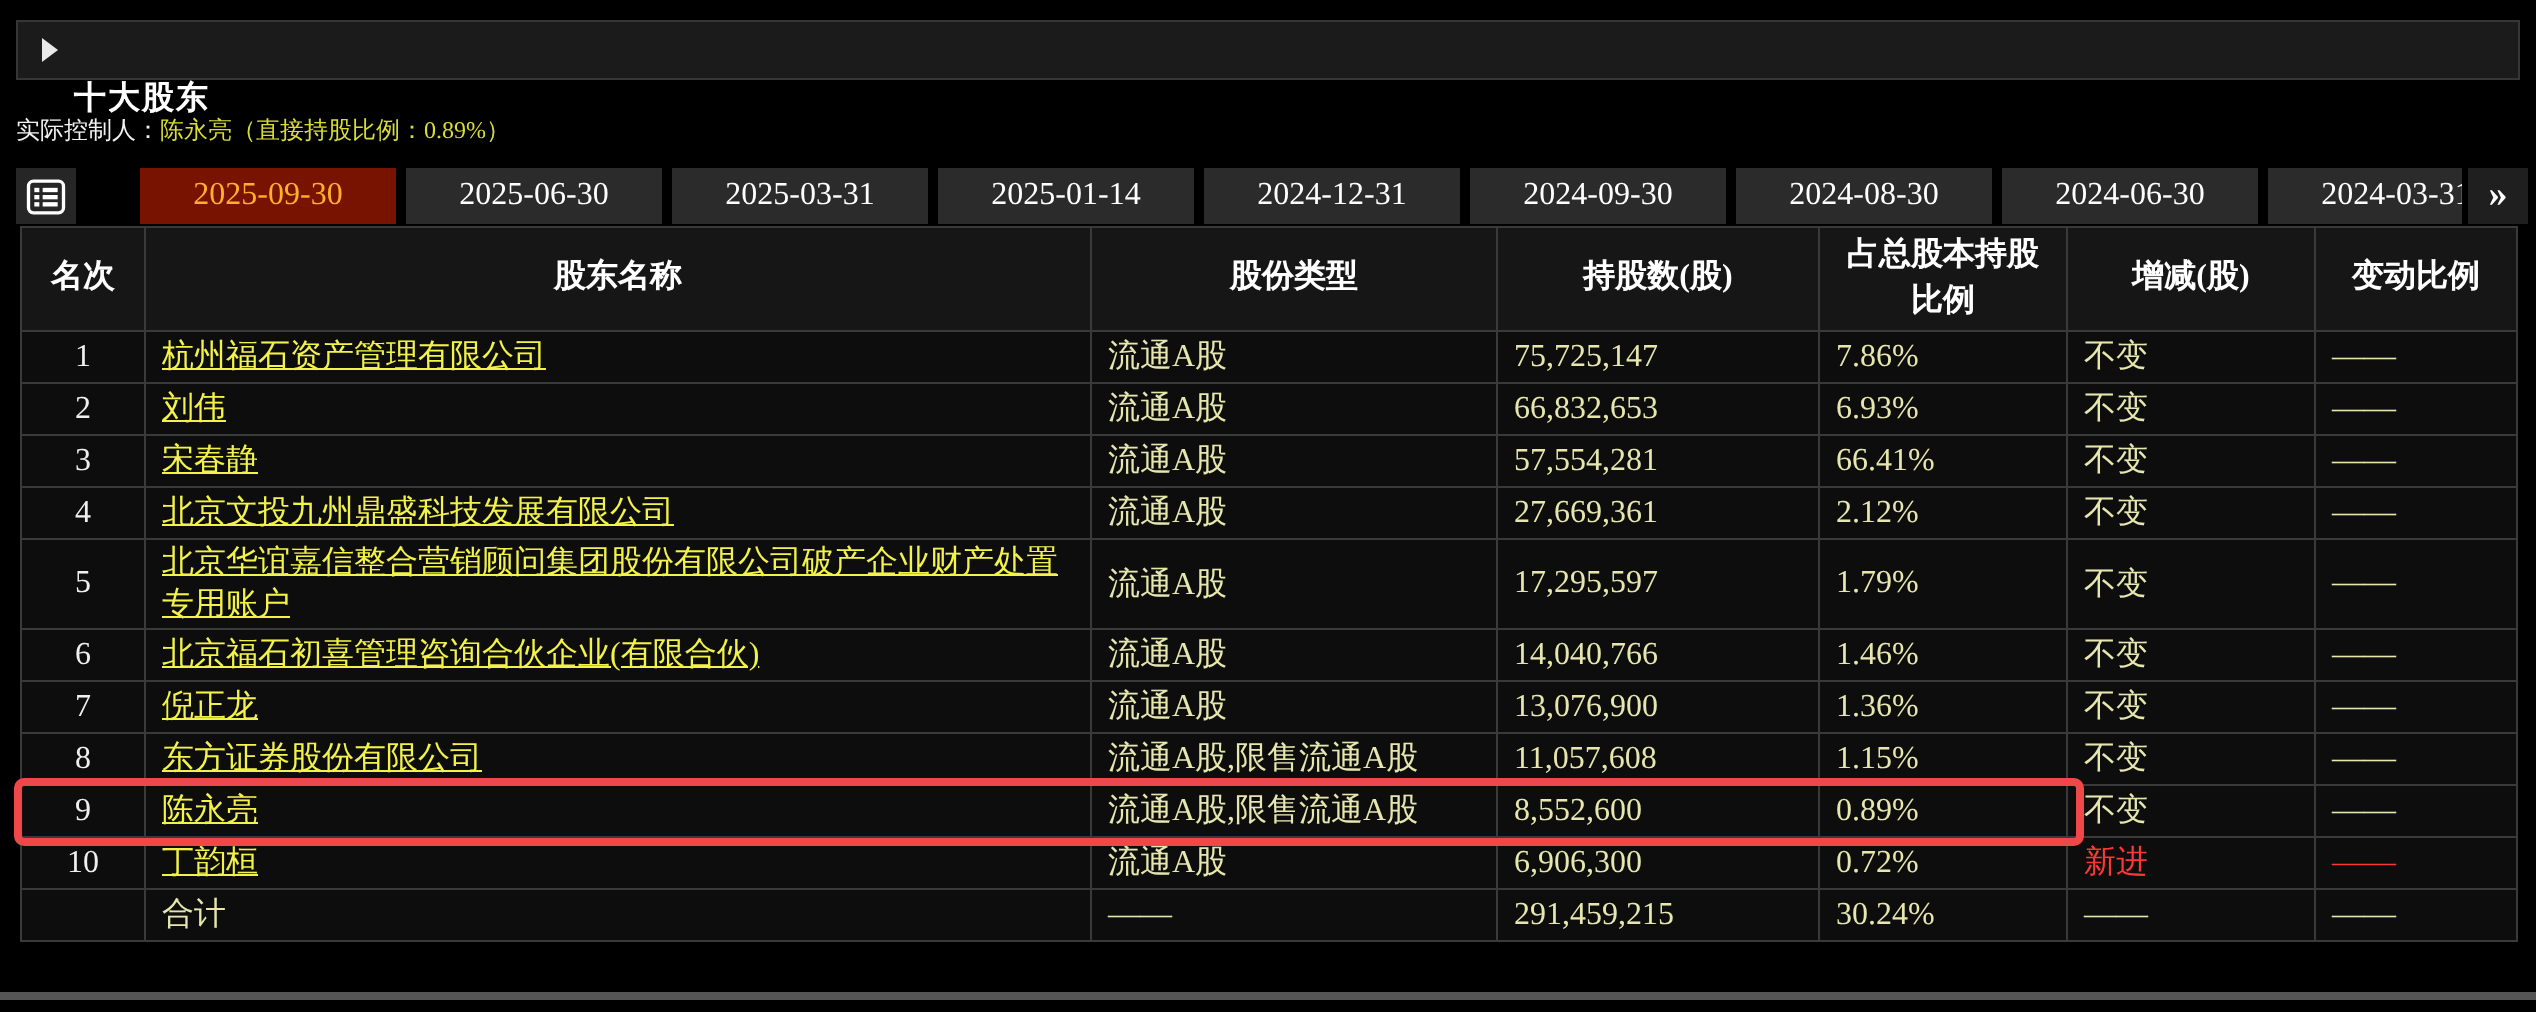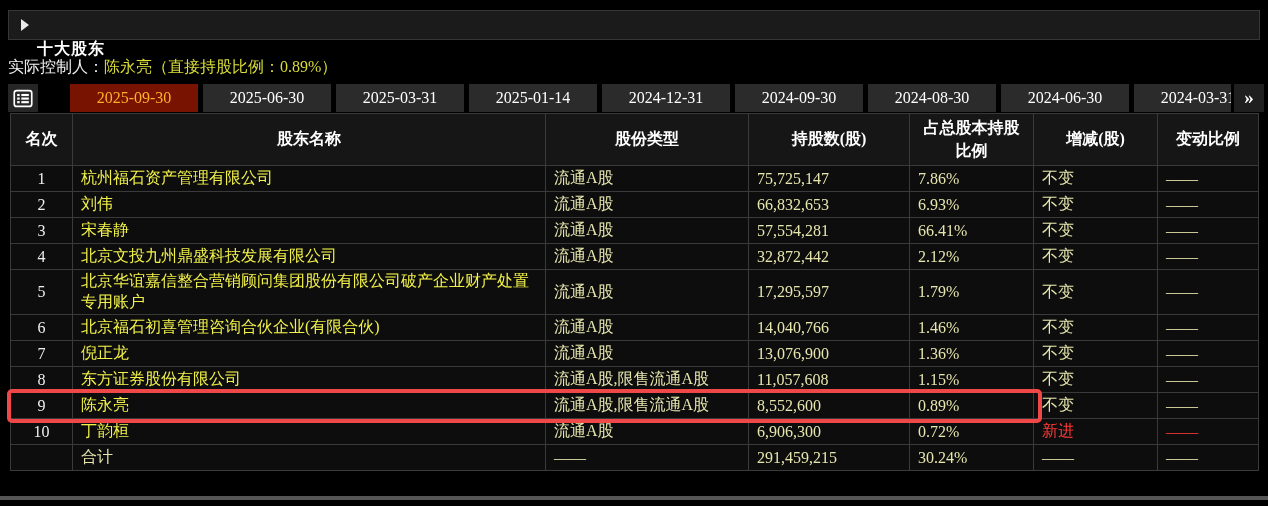--- a/index.html
+++ b/index.html
@@ -15,21 +15,21 @@
   }
   
   .panel-header{
     position:absolute;left:8px;top:10px;right:8px;height:30px;
     background:#1b1b1b;border:1px solid #363636;
     display:flex;align-items:center;box-sizing:border-box;padding-left:12px;
   }
   .tri{width:0;height:0;border-left:8px solid #e9e9e9;border-top:6px solid transparent;border-bottom:6px solid transparent;margin-right:8px;}
   .panel-title{font-size:16px;font-weight:bold;color:#fff;letter-spacing:1px;margin-top:48px;}
   
-  .ctrl-line{position:absolute;left:8px;top:57px;font-size:16px;}
+  .ctrl-line{position:absolute;left:8px;top:57px;font-size:12px;}
   .ctrl-label{color:#f2f2f2;}
   .ctrl-value{color:var(--ctrl);}
   
   .tabbar{position:absolute;left:8px;top:84px;right:0;height:28px;display:flex;align-items:stretch;overflow:hidden;}
   .list-btn{
     width:30px;height:28px;background:#262626;display:flex;align-items:center;justify-content:center;
     margin-right:32px;flex:none;cursor:pointer;
   }
   .tabs{display:flex;flex:none;}
   .tab{
@@ -48,21 +48,21 @@
   table{table-layout:fixed;border-collapse:collapse;width:1248px;border-radius:25px;}
   col.c1{width:62px;}col.c2{width:473px;}col.c3{width:203px;}col.c4{width:161px;}
   col.c5{width:124px;}col.c6{width:124px;}col.c7{width:101px;}
   th,td{border:1px solid var(--grid);box-sizing:border-box;overflow:hidden;}
   th{
     height:52px;font-size:16px;font-weight:bold;color:#fff;text-align:center;
     background:#161616;padding:2px 8px;line-height:1.4;
   }
   td{height:26px;font-size:16px;color:var(--celltx);padding:1px 8px;background:#0d0d0d;}
   td.rank{text-align:center;color:#efefef;}
-  td .shname{color:var(--link);cursor:pointer;}
+  td .shname{color:var(--link);text-decoration:underline;cursor:pointer;}
   td .total-name{color:var(--celltx);}
   .red{color:var(--red) !important;margin-top:12px;}
   
   .hl-box{
     position:absolute;border:4px solid var(--hl);border-radius:5px;
     pointer-events:none;box-sizing:border-box;
   }
   
   .hscroll{position:absolute;left:0;right:0;top:496px;height:4px;background:#555;}
 </style>
@@ -151,21 +151,21 @@
           <td>流通A股</td>
           <td>57,554,281</td>
           <td>66.41%</td>
           <td>不变</td>
           <td>——</td>
         </tr>
         <tr>
           <td class="rank">4</td>
           <td><span class="shname">北京文投九州鼎盛科技发展有限公司</span></td>
           <td>流通A股</td>
-          <td>32,872,442</td>
+          <td>27,669,361</td>
           <td>2.12%</td>
           <td>不变</td>
           <td>——</td>
         </tr>
         <tr>
           <td class="rank">5</td>
           <td><span class="shname">北京华谊嘉信整合营销顾问集团股份有限公司破产企业财产处置专用账户</span></td>
           <td>流通A股</td>
           <td>17,295,597</td>
           <td>1.79%</td>

